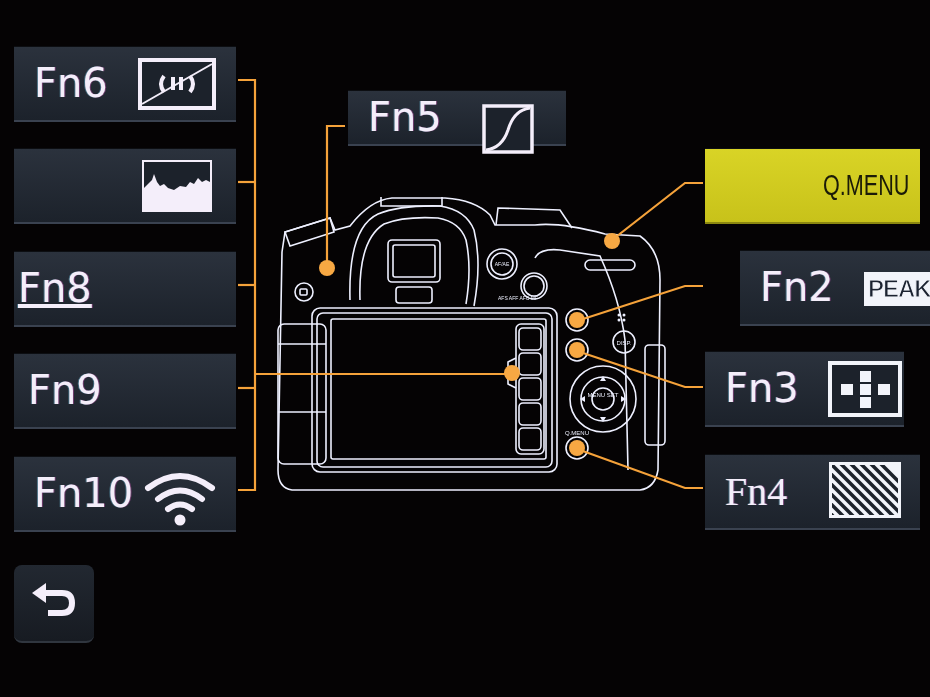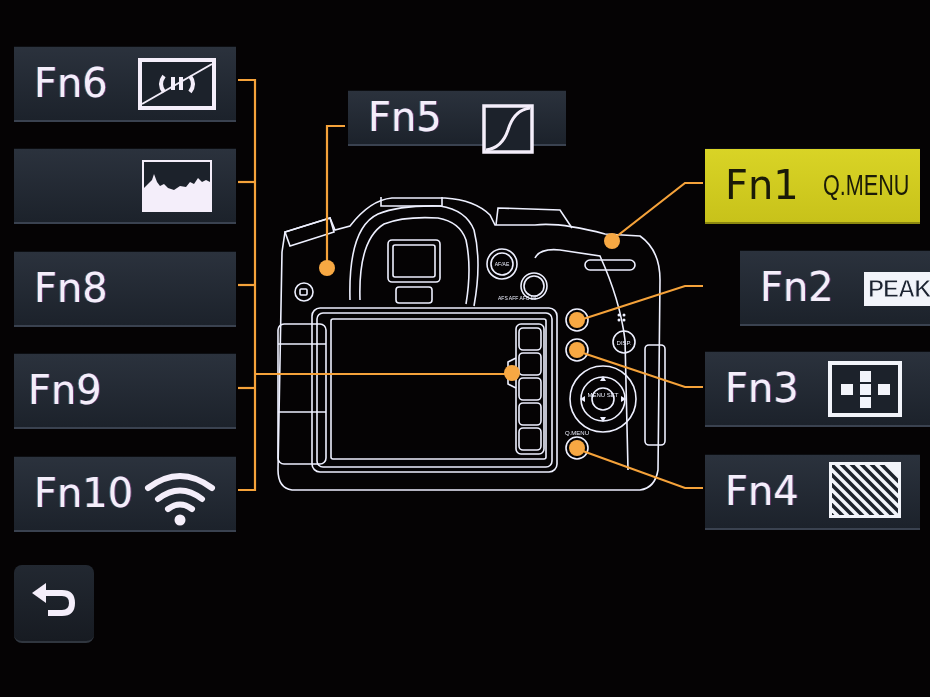--- a/index.html
+++ b/index.html
@@ -173,21 +173,21 @@
 <div class="fn-btn" style="left:14px;top:148px;width:222px;">
   <span class="icon" style="left:128px;top:12px;">
     <svg width="70" height="52" viewBox="0 0 70 52">
       <rect x="1" y="1" width="68" height="50" fill="#1c222b" stroke="#f4eefa" stroke-width="2"></rect>
       <path d="M2 50 L2 28 L6 24 L10 20 L12 14 L15 22 L18 26 L22 24 L26 28 L32 30 L38 26 L44 27 L48 22 L52 24 L56 18 L60 22 L64 20 L68 22 L68 50 Z" fill="#f4eefa"></path>
     </svg>
   </span>
 </div>
 
 <div class="fn-btn" style="left:14px;top:251px;width:222px;">
-  <span class="label" style="margin-left:20px;">Fn8</span>
+  <span class="label" style="margin-left:4px;text-decoration:underline;">Fn8</span>
 </div>
 
 <div class="fn-btn" style="left:14px;top:353px;width:222px;">
   <span class="label" style="margin-left:14px;">Fn9</span>
 </div>
 
 <div class="fn-btn" style="left:14px;top:456px;width:222px;">
   <span class="label" style="margin-left:20px;">Fn10</span>
   <span class="icon" style="left:130px;top:14px;">
     <svg width="72" height="56" viewBox="0 0 72 56">
@@ -203,44 +203,43 @@
   <span class="label" style="margin-left:20px;">Fn5</span>
   <span class="icon" style="left:134px;top:14px;">
     <svg width="52" height="50" viewBox="0 0 52 50">
       <rect x="2" y="2" width="48" height="46" fill="#1c222b" stroke="#f4eefa" stroke-width="3.5"></rect>
       <path d="M4 46 Q20 44 26 26 Q32 6 48 4" stroke="#f4eefa" stroke-width="3" fill="none"></path>
     </svg>
   </span>
 </div>
 
 <div class="fn-btn active" style="left:705px;top:148px;width:215px;">
-  <span class="label" style="margin-left:20px;">Fn1</span>
   <span class="icon qmenu-text" style="left:118px;top:20px;">Q.MENU</span>
 </div>
 
 <div class="fn-btn" style="left:740px;top:250px;width:215px;">
   <span class="label" style="margin-left:20px;">Fn2</span>
   <span class="icon peak-badge" style="left:124px;top:22px;">PEAK</span>
 </div>
 
-<div class="fn-btn" style="left:705px;top:351px;width:226px;">
+<div class="fn-btn" style="left:705px;top:351px;width:199px;">
   <span class="label" style="margin-left:20px;">Fn3</span>
   <span class="icon" style="left:123px;top:10px;">
     <svg width="74" height="56" viewBox="0 0 74 56">
       <rect x="2" y="2" width="70" height="52" fill="#1c222b" stroke="#f2f4fa" stroke-width="4"></rect>
       <rect x="32" y="10" width="11" height="11" fill="#f2f4fa"></rect>
       <rect x="32" y="23" width="11" height="11" fill="#f2f4fa"></rect>
       <rect x="32" y="36" width="11" height="11" fill="#f2f4fa"></rect>
       <rect x="13" y="23" width="12" height="11" fill="#f2f4fa"></rect>
       <rect x="50" y="23" width="12" height="11" fill="#f2f4fa"></rect>
     </svg>
   </span>
 </div>
 
-<div class="fn-btn" style="left:705px;top:454px;width:215px;">
+<div class="fn-btn" style="left:705px;top:454px;width:215px;font-family:Liberation Serif, serif;">
   <span class="label" style="margin-left:20px;">Fn4</span>
   <span class="icon" style="left:122px;top:6px;">
     <svg width="76" height="60" viewBox="0 0 76 60">
       <defs>
         <clipPath id="zclip">
             <rect x="5" y="5" width="66" height="50"></rect>
           </clipPath>
       </defs>
       <rect x="2" y="2" width="72" height="56" fill="#f2f4fa"></rect>
       <g clip-path="url(#zclip)" stroke="#1c222b" stroke-width="3.5">

